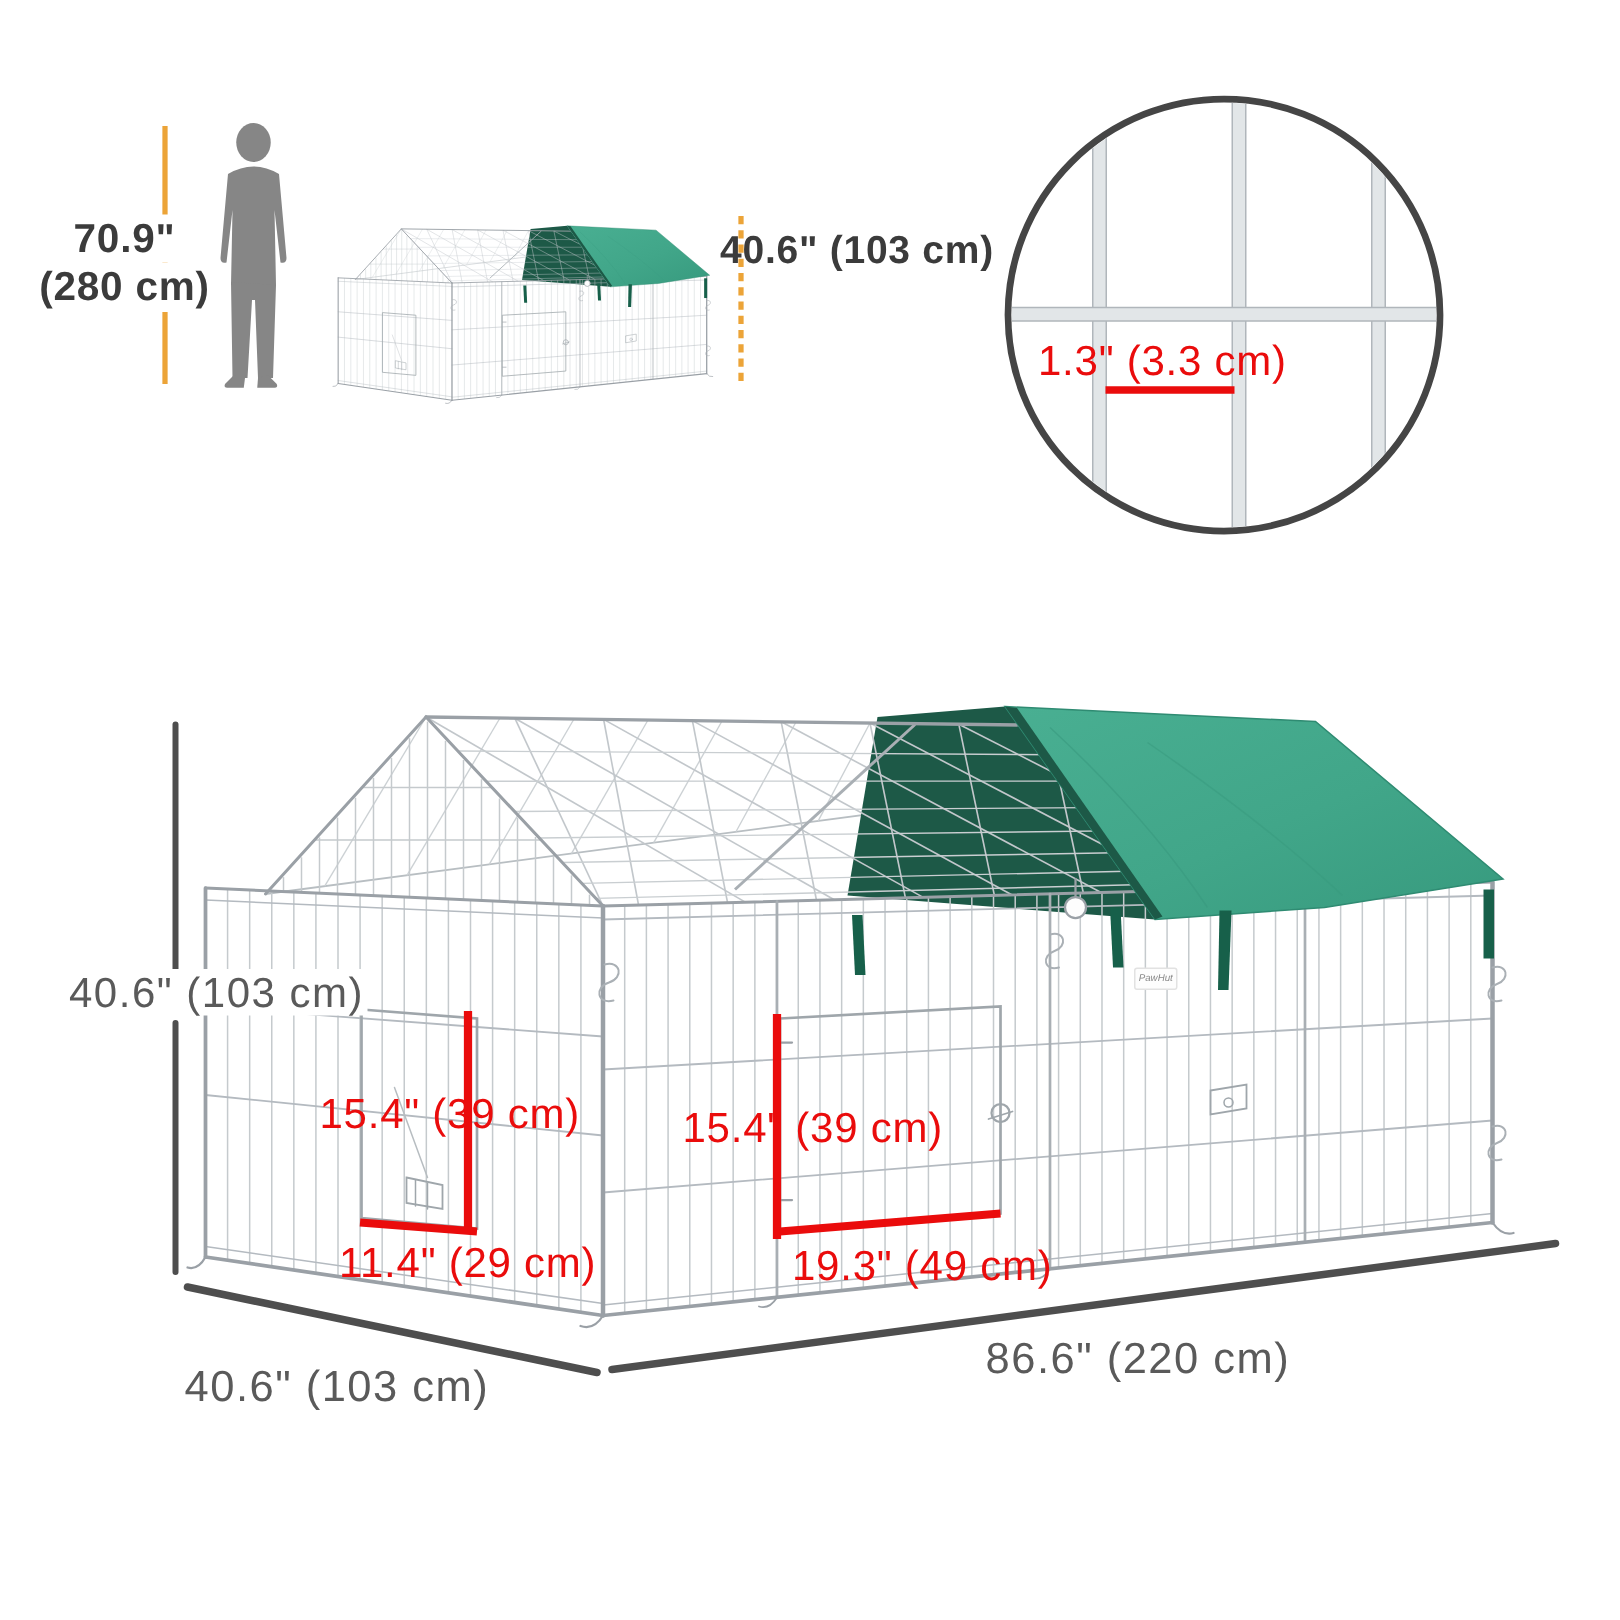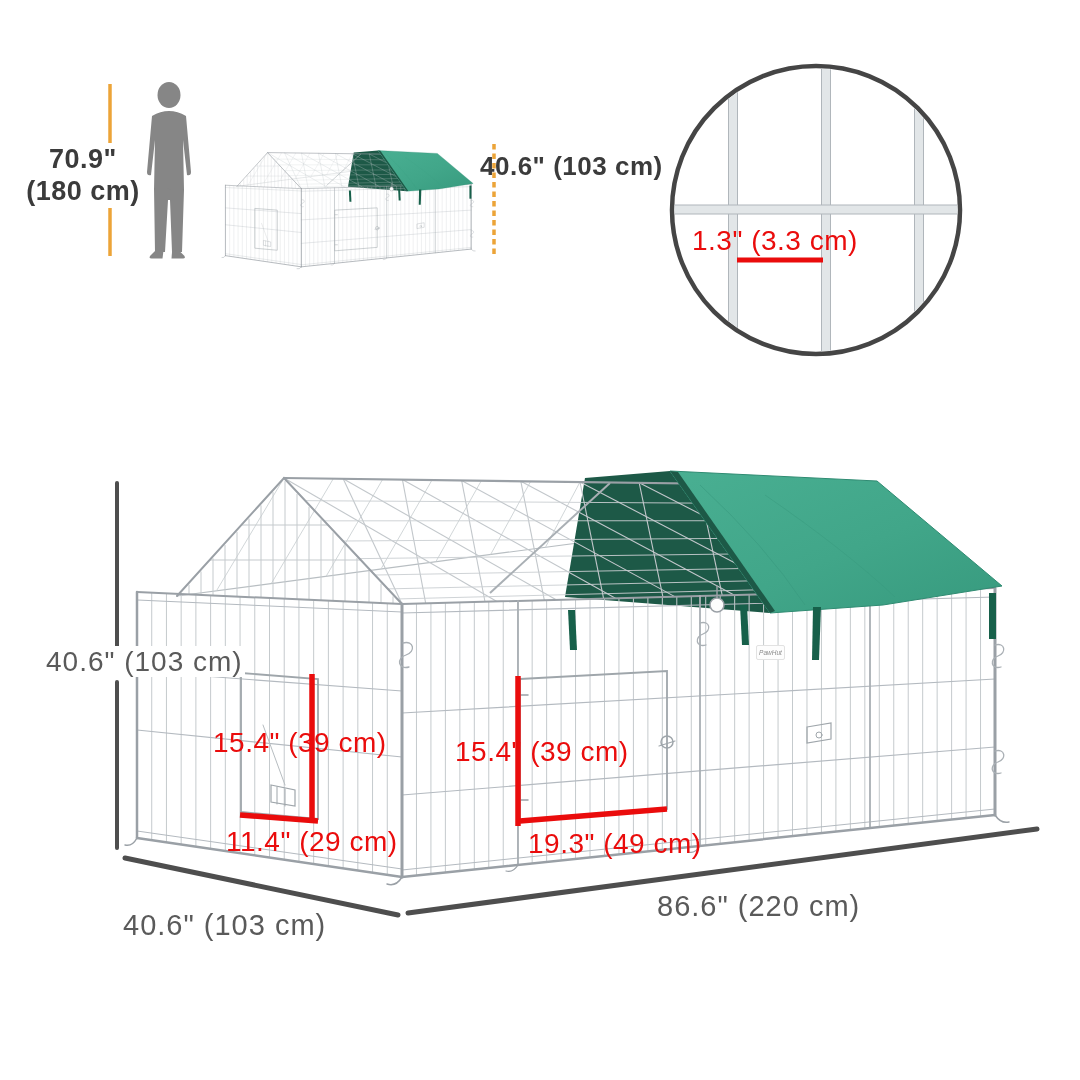--- a/index.html
+++ b/index.html
@@ -284,21 +284,21 @@
     <g stroke="#ea0c0c" stroke-width="5.5">
       <line x1="312" y1="674" x2="312" y2="820"></line>
       <line x1="240" y1="815" x2="318" y2="821"></line>
       <line x1="518" y1="676" x2="518" y2="826"></line>
       <line x1="520" y1="821" x2="667" y2="809"></line>
     </g>
   </svg>
 
   <div class="lbl lbl-bold" id="lbl-person">
     <span class="row">70.9"</span><br>
-    <span class="row">(180 cm)</span>
+    <span class="row">(280 cm)</span>
   </div>
 
   <div class="lbl lbl-bold" id="lbl-cover-height">40.6" (103 cm)</div>
 
   <div class="lbl lbl-red" id="lbl-mesh-gap">1.3" (3.3 cm)</div>
 
   <div class="lbl lbl-gray" id="lbl-cage-height">
     <span class="row">40.6" (103 cm)</span>
   </div>
 

